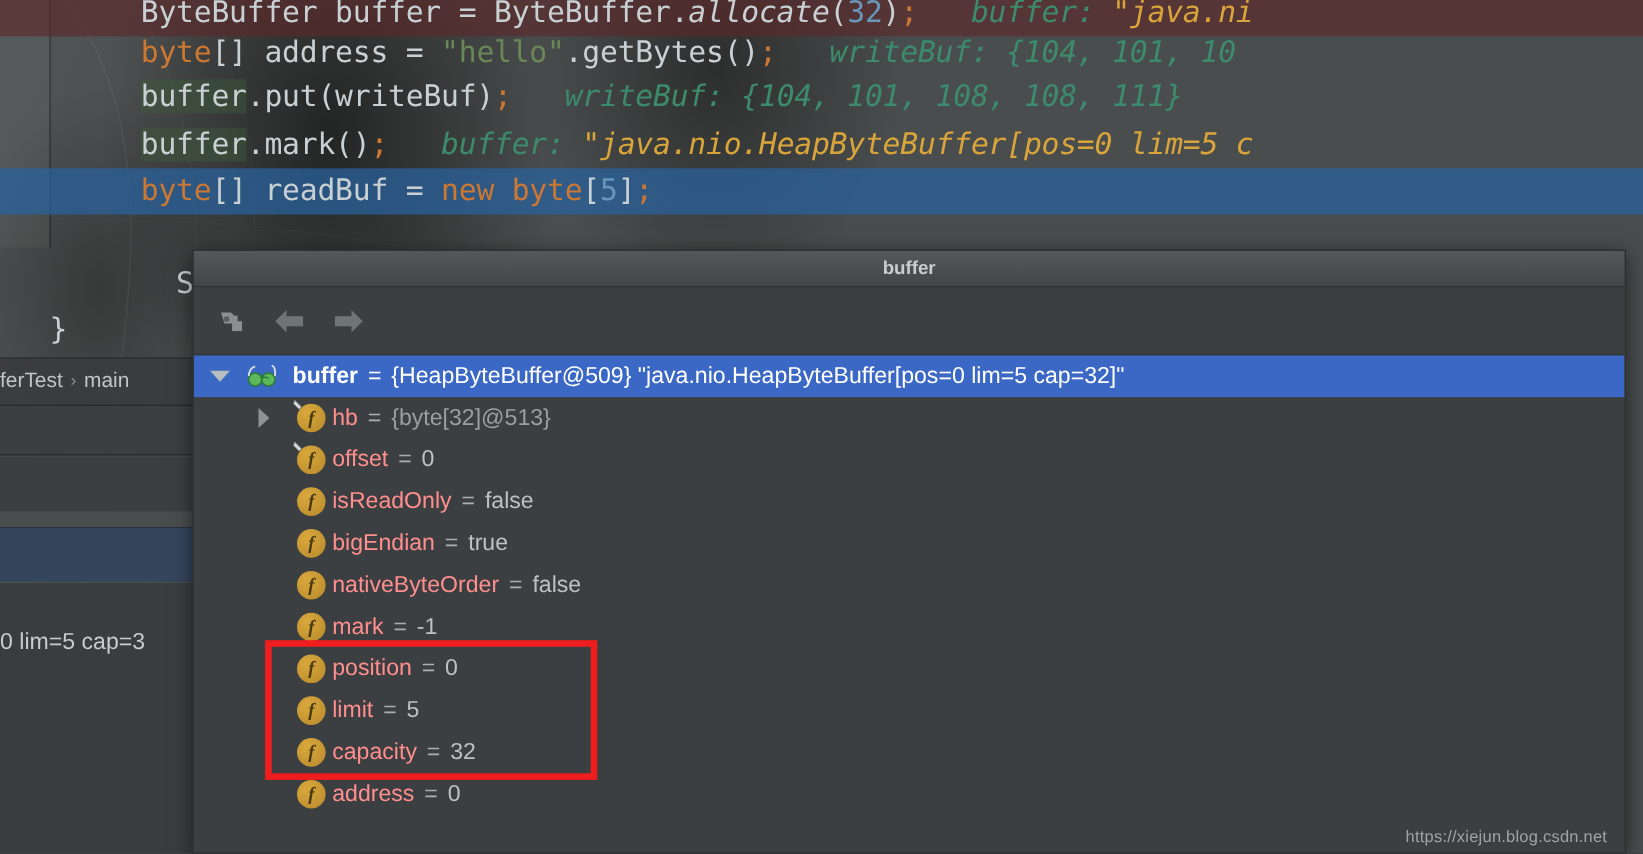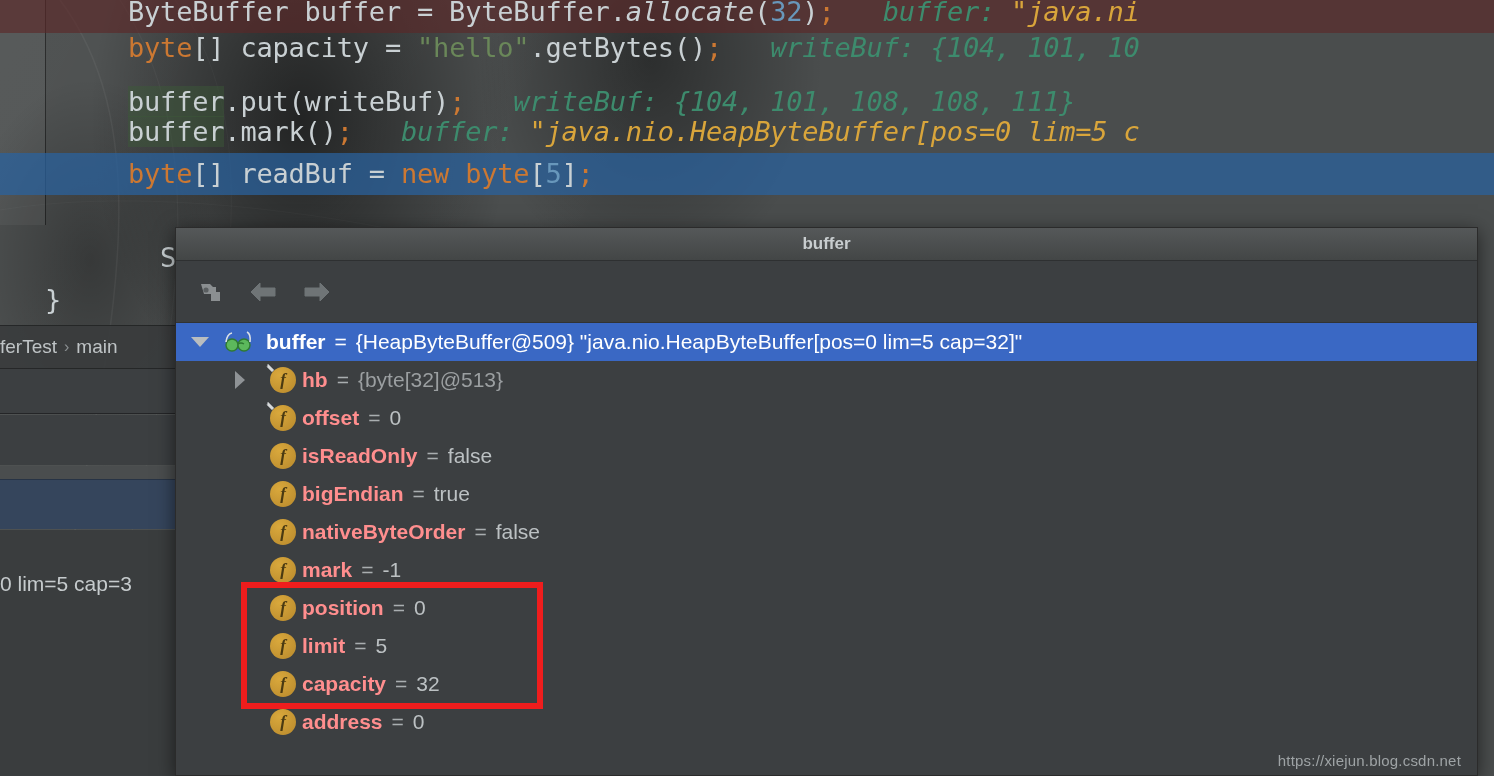--- a/index.html
+++ b/index.html
@@ -42,21 +42,21 @@
     position: absolute; left: 0; right: 0; height: 42px;
     white-space: pre;
     font-family: "DejaVu Sans Mono", monospace;
     font-size: 27px;
     line-height: 42px;
     letter-spacing: -0.2px;
   }
   .code-line .txt { position: absolute; left: 128px; top: 0; }
   .ln-0 { top: -9px; background: rgba(92,38,38,0.62); }
   .ln-1 { top: 27px; }
-  .ln-2 { top: 81px; text-decoration: underline; }
+  .ln-2 { top: 67px; text-decoration: underline; }
   .ln-3 { top: 111px; }
   .ln-4 { top: 153px; background: rgba(41,99,160,0.72); }
   .ln-5 { top: 195px; }
   .ln-6 { top: 237px; }
   .ln-7 { top: 279px; }
 
   .kw   { color: #cc7832; }
   .pl   { color: #c9d0d3; }
   .str  { color: #6a8759; }
   .num  { color: #6897bb; }
@@ -140,21 +140,21 @@
     background: radial-gradient(circle at 35% 30%, #d9a83c, #b8892c);
   }
   .f-icon .f {
     position: absolute; inset: 0; display: flex; align-items: center; justify-content: center;
     color: #4a3a12; font-size: 17px; font-style: italic; font-family: "Liberation Serif", serif;
     font-weight: bold;
   }
   .f-icon.final .pin {
     position: absolute; left: -4px; top: -5px; width: 14px; height: 14px;
   }
-  .name { color: #ff8e8e; font-weight: bold; }
+  .name { color: #ff8e8e; font-weight: normal; }
   .name.watch { color: #ffffff; font-weight: bold; }
   .eq { color: #a9aeb0; margin: 0 9px; }
   .eq.on-sel { color: #ffffff; }
   .val { color: #bcc1c3; }
   .val.on-sel { color: #ffffff; font-weight: normal; }
   .val.ref { color: #9b9fa1; text-align: center; }
   .glasses { margin-right: 12px; display: flex; align-items: center; }
 
   
   .red-box {
@@ -178,21 +178,21 @@
       <path d="M60 0 C 150 120, 120 300, 80 500 C 60 620, 50 700, 55 776" stroke="rgba(255,255,255,0.10)" stroke-width="1.5" fill="none"></path>
       <path d="M120 0 C 210 140, 180 320, 130 540 C 105 650, 95 720, 100 776" stroke="rgba(255,255,255,0.07)" stroke-width="1.2" fill="none"></path>
       <path d="M175 0 C 260 110, 235 290, 190 470" stroke="rgba(255,255,255,0.06)" stroke-width="1" fill="none"></path>
       <path d="M0 210 C 120 190, 280 205, 420 235" stroke="rgba(255,255,255,0.05)" stroke-width="1" fill="none"></path>
     </svg>
     <div class="gutter-strip"></div>
     <div class="gutter-line"></div>
 
     <div class="code-line ln-0"><span class="txt"><span class="pl">ByteBuffer buffer = ByteBuffer.</span><span class="pl" style="font-style:italic">allocate</span><span class="pl">(</span><span class="num">32</span><span class="pl">)</span><span class="pun">;</span><span class="pl">   </span><span class="hint">buffer:</span><span class="hinty"> "java.ni</span></span></div>
 
-    <div class="code-line ln-1"><span class="txt"><span class="kw">byte</span><span class="pl">[] capacity = </span><span class="str">"hello"</span><span class="pl">.getBytes()</span><span class="pun">;</span><span class="pl">   </span><span class="hint">writeBuf: {104, 101, 10</span></span></div>
+    <div class="code-line ln-1"><span class="txt"><span class="kw">byte</span><span class="pl">[] address = </span><span class="str">"hello"</span><span class="pl">.getBytes()</span><span class="pun">;</span><span class="pl">   </span><span class="hint">writeBuf: {104, 101, 10</span></span></div>
 
     <div class="code-line ln-2"><span class="txt"><span class="pl put-hl">buffer</span><span class="pl">.put(writeBuf)</span><span class="pun">;</span><span class="pl">   </span><span class="hint">writeBuf: {104, 101, 108, 108, 111}</span></span></div>
 
     <div class="code-line ln-3"><span class="txt"><span class="pl put-hl">buffer</span><span class="pl">.mark()</span><span class="pun">;</span><span class="pl">   </span><span class="hint">buffer:</span><span class="hinty"> "java.nio.HeapByteBuffer[pos=0 lim=5 c</span></span></div>
 
     <div class="code-line ln-4"><span class="txt"><span class="kw">byte</span><span class="pl">[] readBuf = </span><span class="kw">new byte</span><span class="pl">[</span><span class="num">5</span><span class="pl">]</span><span class="pun">;</span></span></div>
 
 
     <div class="code-line ln-6"><span class="txt" style="left:160px"><span class="pl">Sy</span></span></div>
 

